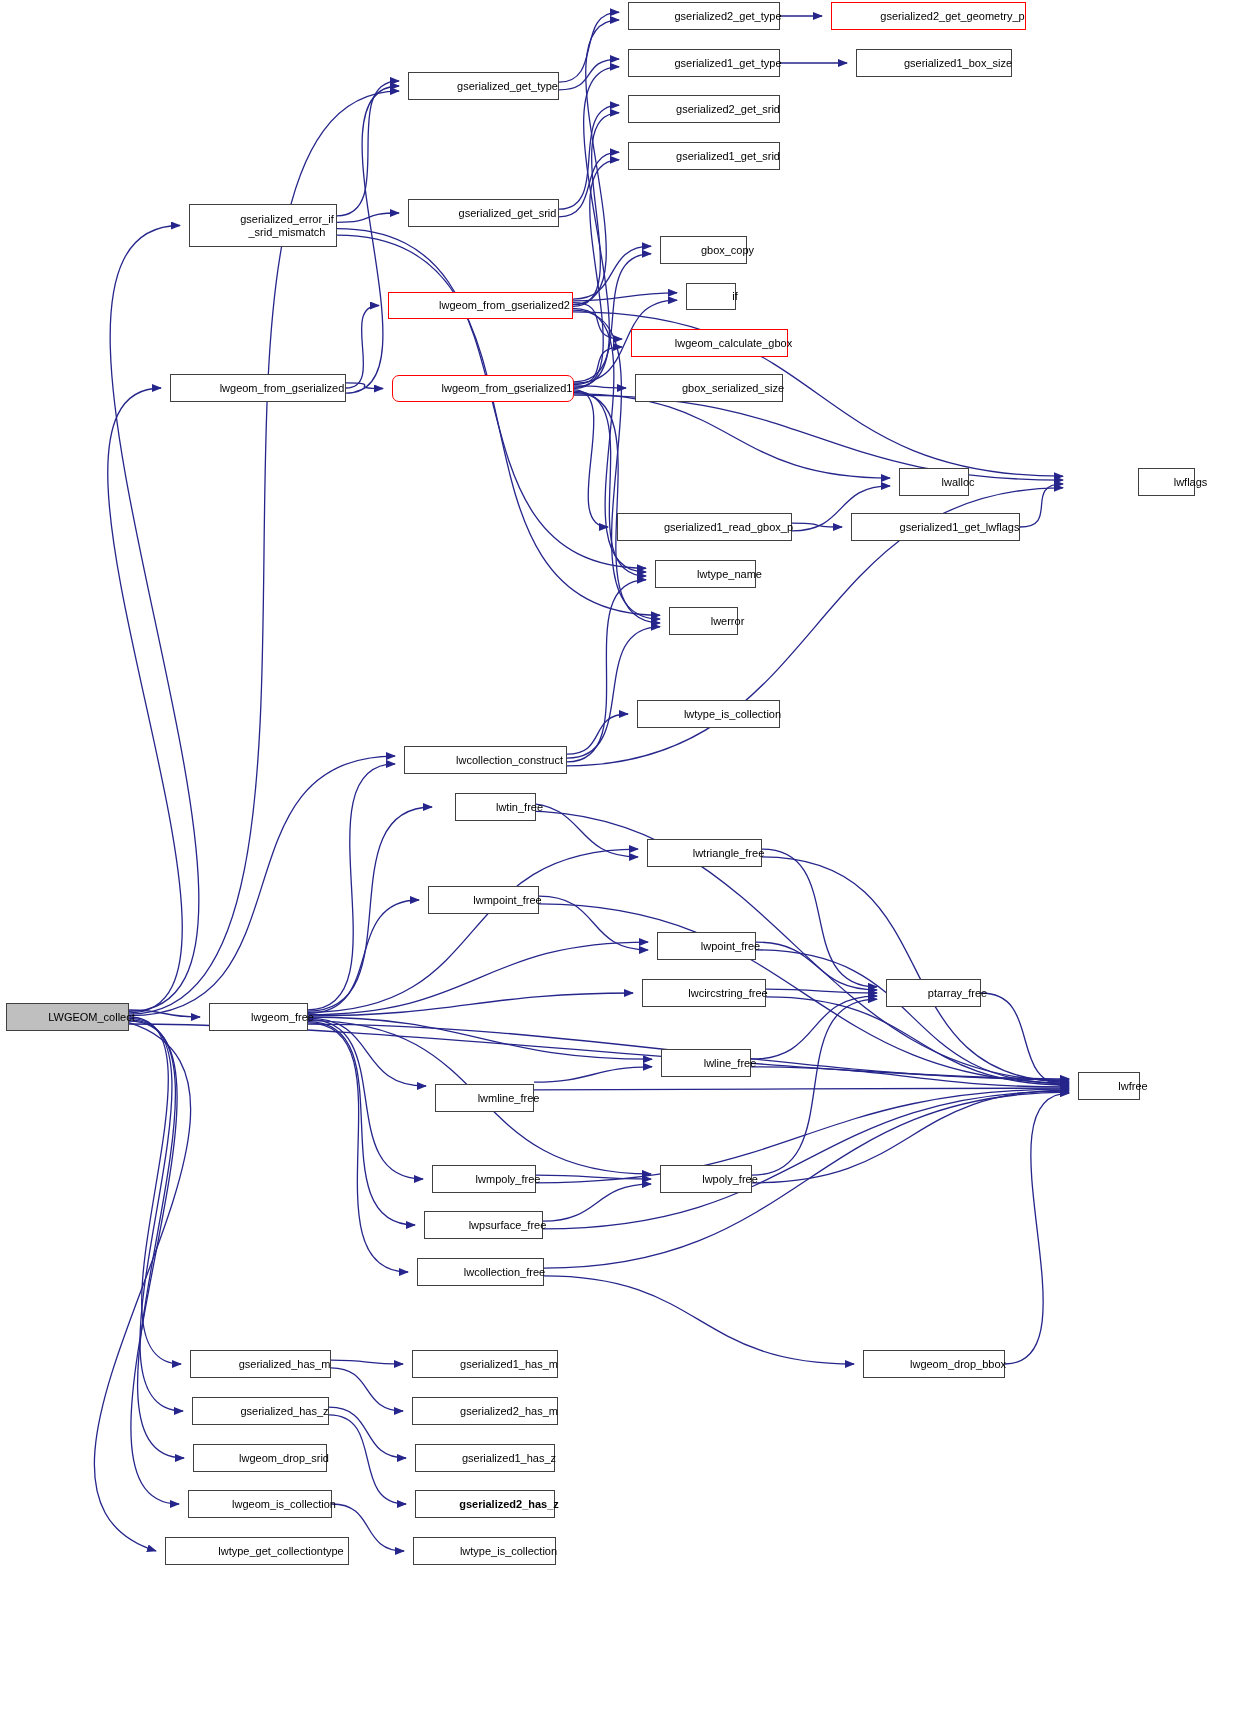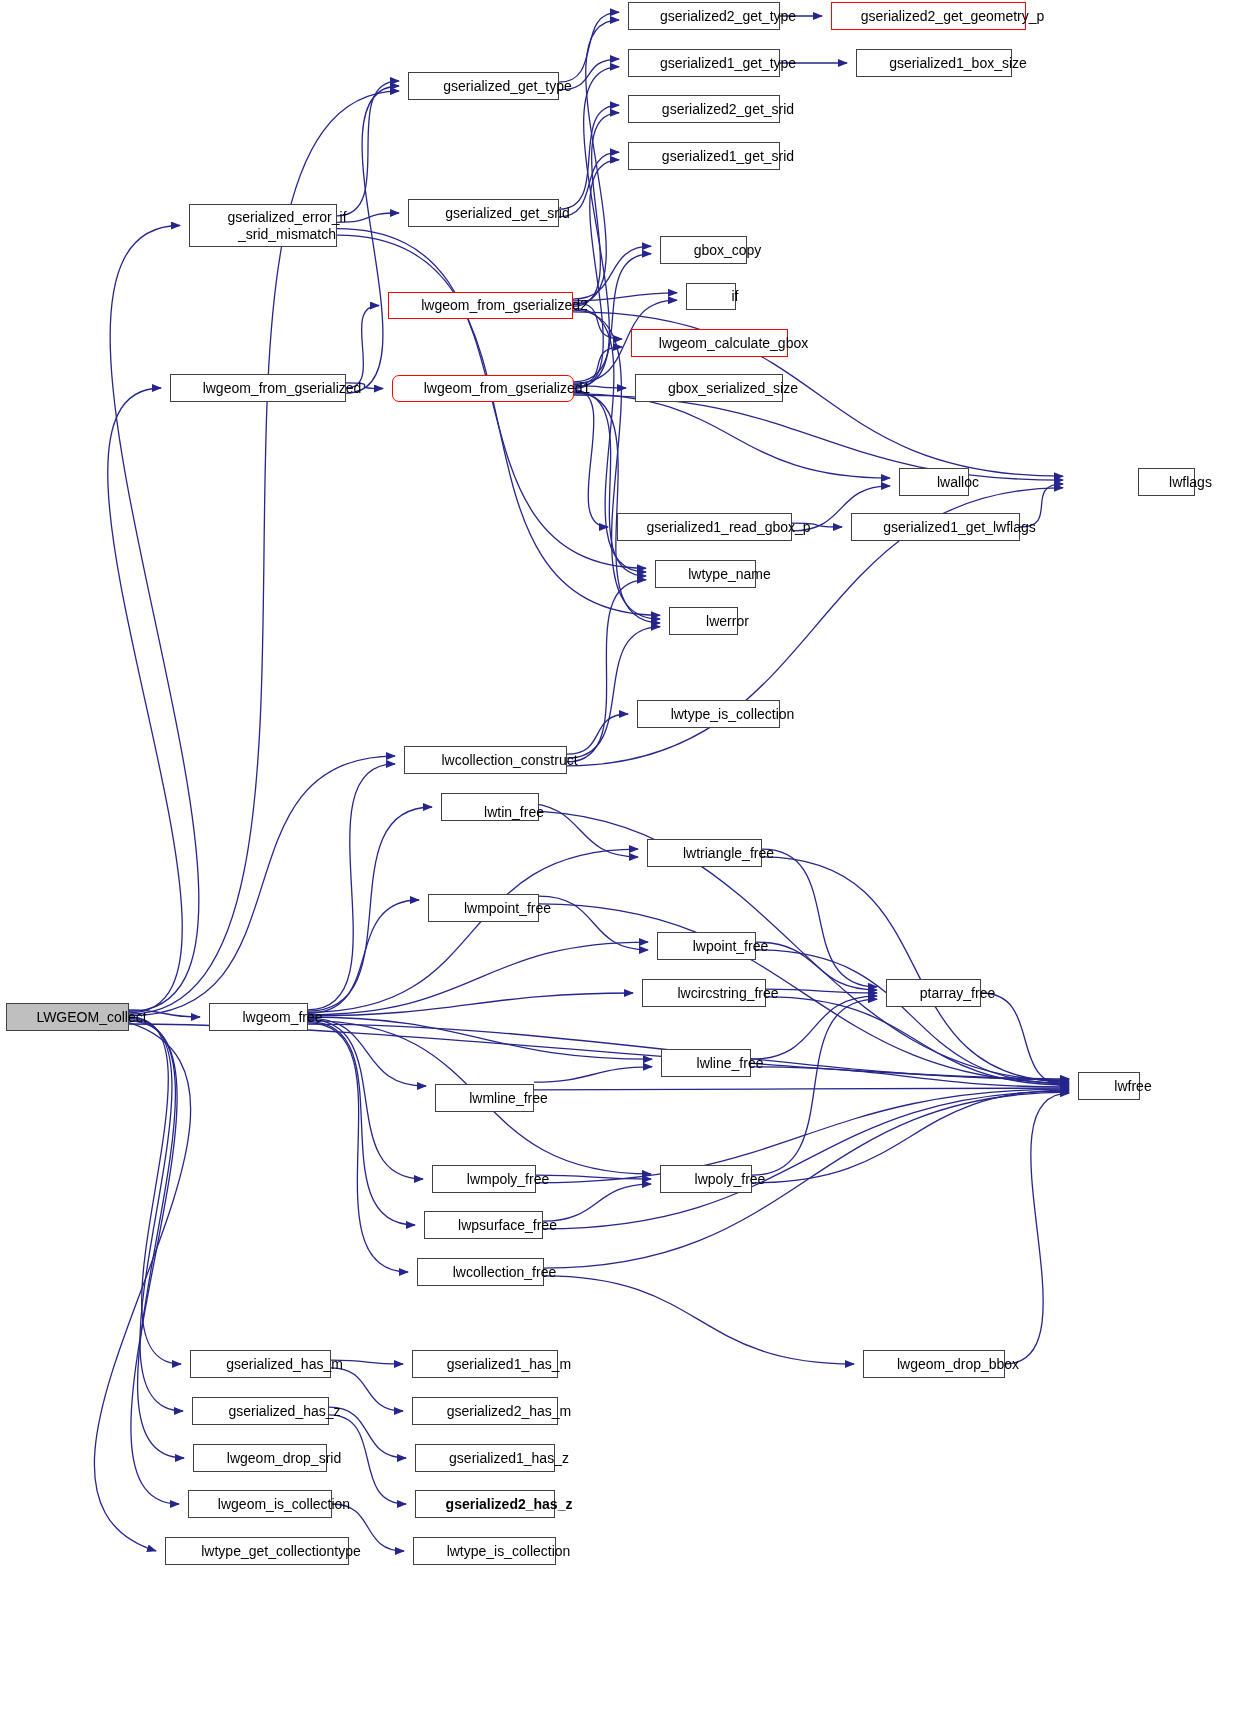--- a/index.html
+++ b/index.html
@@ -21,21 +21,21 @@
   .node{
     position:absolute;
     box-sizing:border-box;
     display:flex;
     align-items:center;
     justify-content:center;
     text-align:center;
     background:#ffffff;
     border:1px solid #404040;
     color:#000000;
-    font-size:14px;
+    font-size:11px;
     line-height:1.15;
     white-space:pre;
     letter-spacing:0px;
     z-index:5;
     cursor:pointer;
     padding-left:48px;
   }
   .node.red{ border:1px solid #ff0000; }
   .node.root{ background:#bfbfbf; border:1px solid #404040; }
   .node .lbl{ display:block; pointer-events:none; }
@@ -164,23 +164,23 @@
       <div class="node red" style="left: 392px; top: 375px; width: 182px; height: 27px; border-radius: 7px;"><span class="lbl">lwgeom_from_gserialized1</span></div>
       <div class="node" style="left: 635px; top: 374px; width: 148px; height: 28px;"><span class="lbl">gbox_serialized_size</span></div>
       <div class="node" style="left: 899px; top: 468px; width: 70px; height: 28px;"><span class="lbl">lwalloc</span></div>
       <div class="node" style="left: 1128px; top: 468px; width: 57px; height: 28px; margin-left: 10px;"><span class="lbl">lwflags</span></div>
       <div class="node" style="left: 617px; top: 513px; width: 175px; height: 28px;"><span class="lbl">gserialized1_read_gbox_p</span></div>
       <div class="node" style="left: 851px; top: 513px; width: 169px; height: 28px;"><span class="lbl">gserialized1_get_lwflags</span></div>
       <div class="node" style="left: 655px; top: 560px; width: 101px; height: 28px;"><span class="lbl">lwtype_name</span></div>
       <div class="node" style="left: 669px; top: 607px; width: 69px; height: 28px;"><span class="lbl">lwerror</span></div>
       <div class="node" style="left: 637px; top: 700px; width: 143px; height: 28px;"><span class="lbl">lwtype_is_collection</span></div>
       <div class="node" style="left: 404px; top: 746px; width: 163px; height: 28px;"><span class="lbl">lwcollection_construct</span></div>
-      <div class="node" style="left: 441px; top: 793px; width: 98px; height: 28px; align-items: flex-end;"><span class="lbl">lwtin_free</span></div>
+      <div class="node" style="left: 455px; top: 793px; width: 81px; height: 28px;"><span class="lbl">lwtin_free</span></div>
       <div class="node" style="left: 647px; top: 839px; width: 115px; height: 28px;"><span class="lbl">lwtriangle_free</span></div>
-      <div class="node" style="left: 428px; top: 886px; width: 111px; height: 28px; margin-top: 8px;"><span class="lbl">lwmpoint_free</span></div>
+      <div class="node" style="left: 428px; top: 886px; width: 111px; height: 28px;"><span class="lbl">lwmpoint_free</span></div>
       <div class="node" style="left: 657px; top: 932px; width: 99px; height: 28px;"><span class="lbl">lwpoint_free</span></div>
       <div class="node" style="left: 642px; top: 979px; width: 124px; height: 28px;"><span class="lbl">lwcircstring_free</span></div>
       <div class="node" style="left: 886px; top: 979px; width: 95px; height: 28px;"><span class="lbl">ptarray_free</span></div>
       <div class="node root" style="left: 6px; top: 1003px; width: 123px; height: 28px;"><span class="lbl">LWGEOM_collect</span></div>
       <div class="node" style="left: 209px; top: 1003px; width: 99px; height: 28px;"><span class="lbl">lwgeom_free</span></div>
       <div class="node" style="left: 661px; top: 1049px; width: 90px; height: 28px;"><span class="lbl">lwline_free</span></div>
       <div class="node" style="left: 1078px; top: 1072px; width: 62px; height: 28px;"><span class="lbl">lwfree</span></div>
       <div class="node" style="left: 435px; top: 1072px; width: 99px; height: 28px; margin-top: 12px;"><span class="lbl">lwmline_free</span></div>
       <div class="node" style="left: 432px; top: 1165px; width: 104px; height: 28px;"><span class="lbl">lwmpoly_free</span></div>
       <div class="node" style="left: 660px; top: 1165px; width: 92px; height: 28px;"><span class="lbl">lwpoly_free</span></div>

